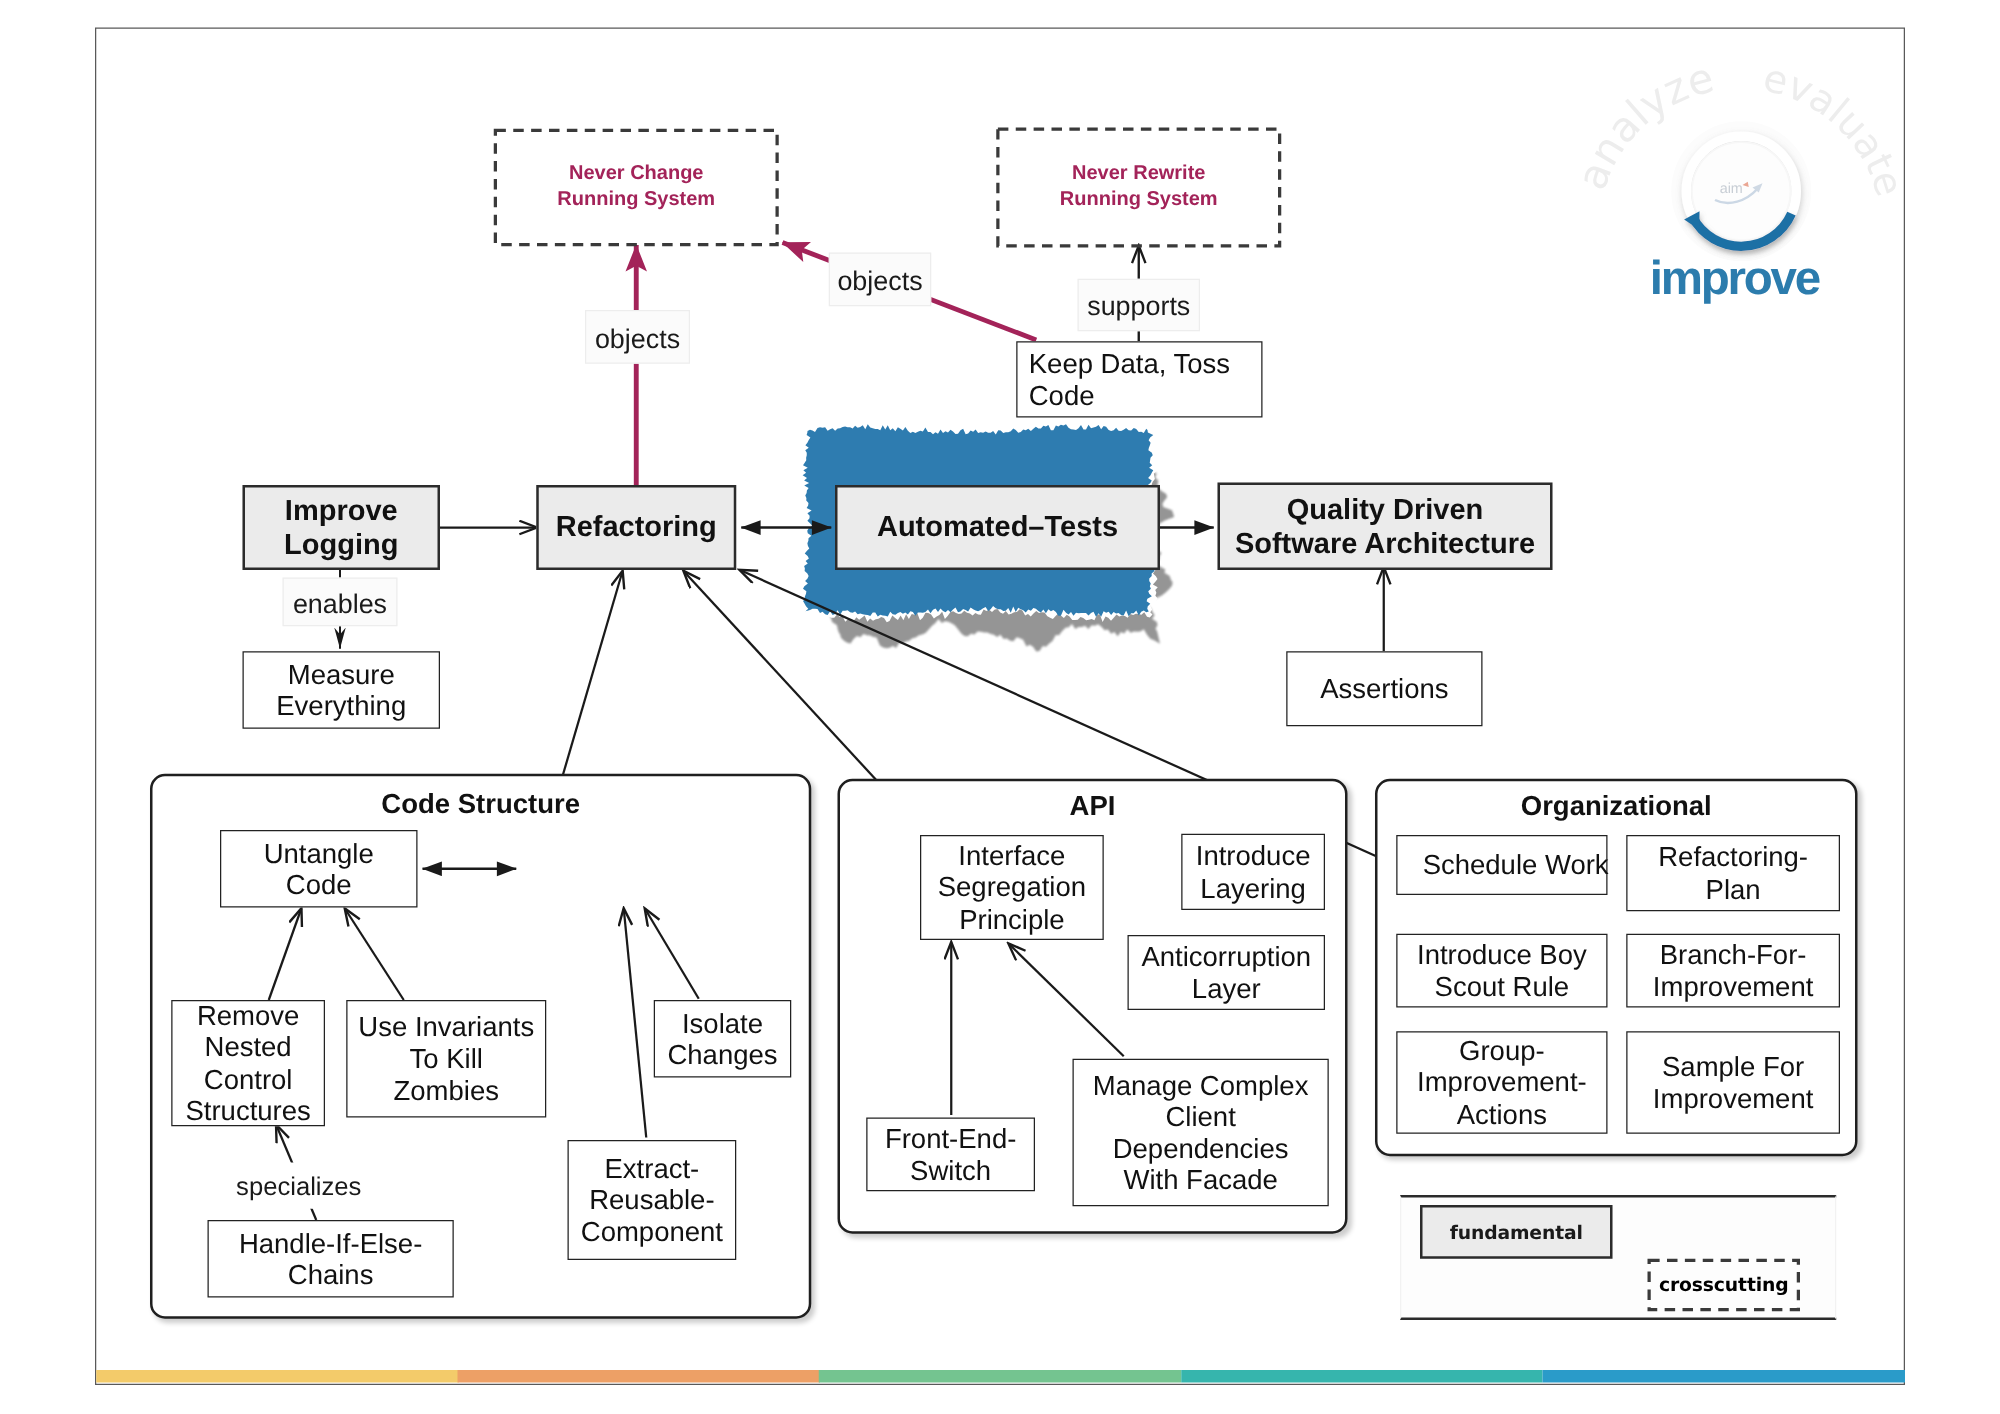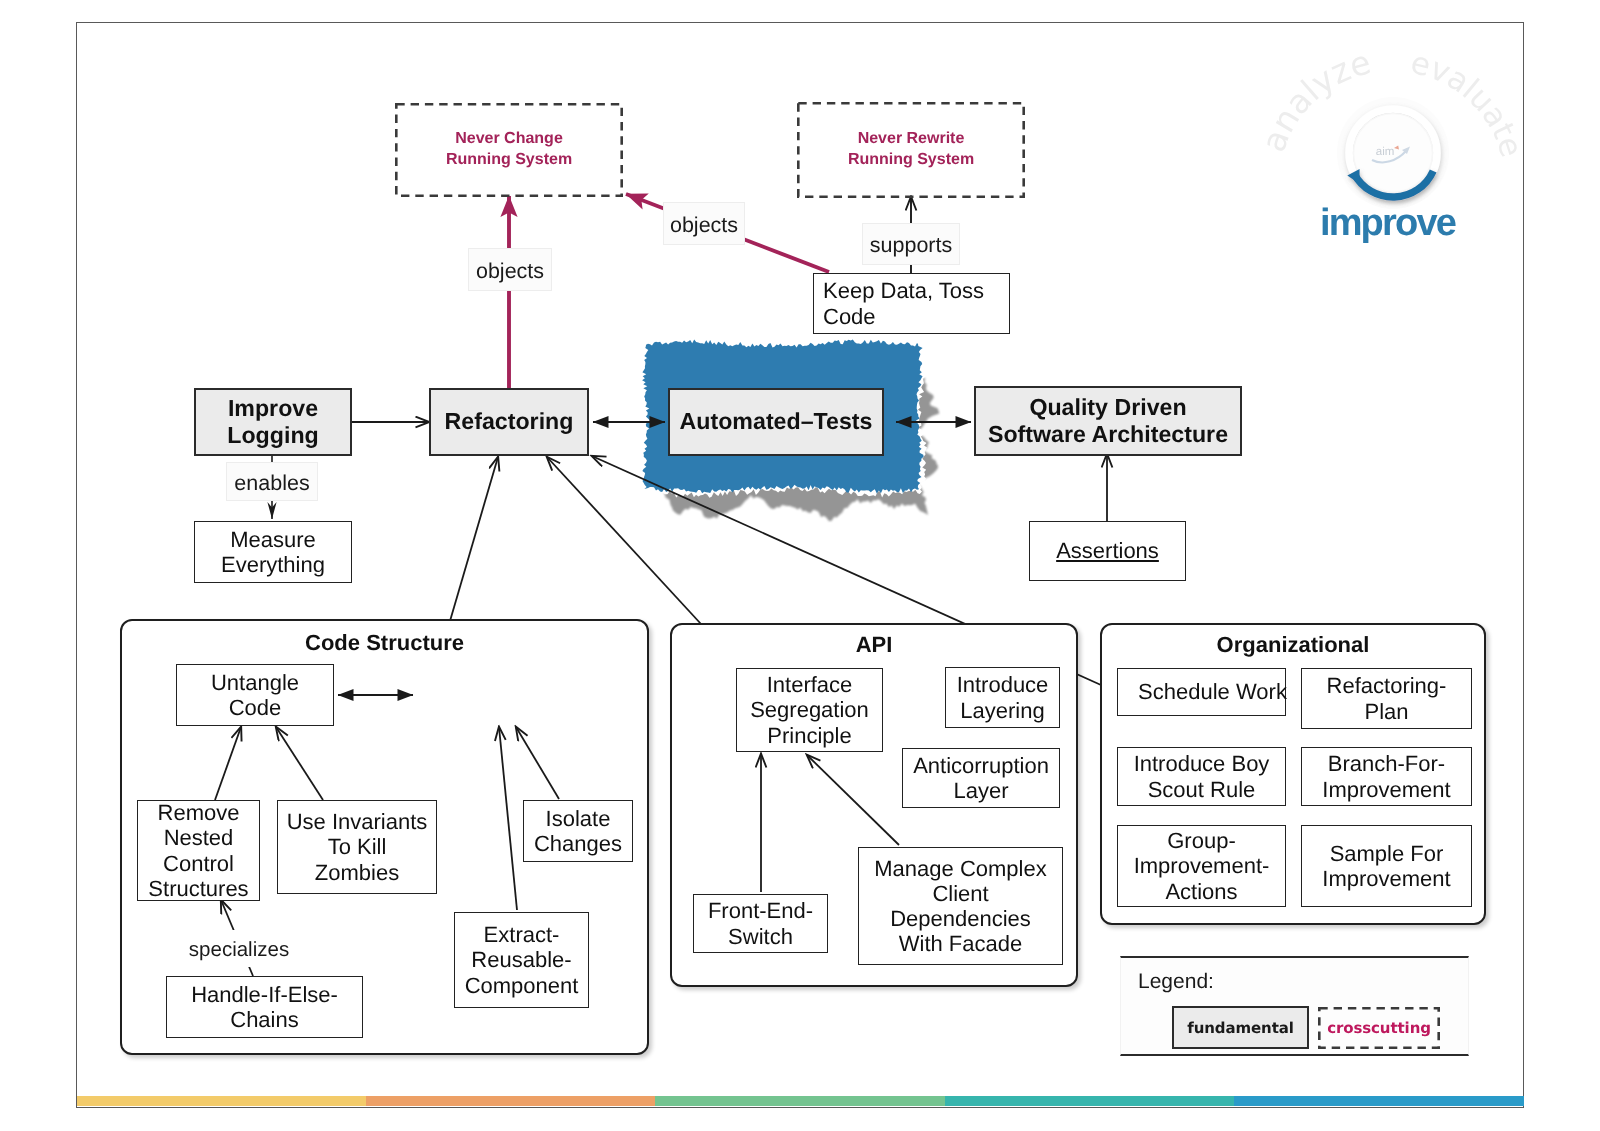--- a/index.html
+++ b/index.html
@@ -26,21 +26,21 @@
           padding-top:3px;}
   .elabel.nobox{background:#ffffff;border:none;font-size:20.5px;}
   .bar{position:absolute;height:10px;top:1096px;}
   .legendbox{position:absolute;box-sizing:border-box;background:#fdfdfd;
              border-top:2.4px solid #2b2b2b;border-bottom:2.4px solid #2b2b2b;
              border-left:1px solid #f2f2f2;border-right:1px solid #f2f2f2;}
   .legendtitle{position:absolute;font-size:21px;color:#1a1a1a;}
   .lgn{position:absolute;box-sizing:border-box;display:flex;align-items:center;justify-content:center;
        font-family:"DejaVu Sans",sans-serif;font-weight:bold;font-size:15px;letter-spacing:-0.1px;}
   .lgn.fund{background:#ebebeb;border:2.2px solid #2b2b2b;color:#1a1a1a;}
-  .lgn.cross{border:2.6px solid transparent;color:#be185d;}
+  .lgn.cross{border:2.6px solid transparent;color:#000000;}
   .logo{position:absolute;}
   .logocap{position:absolute;left:1318px;top:204px;width:139px;text-align:center;
            font-family:"Liberation Sans",sans-serif;font-weight:bold;font-size:38px;color:#2c7cad;
            letter-spacing:-1.8px;line-height:1;}
 </style>
 </head>
 <body>
 
 <div id="page">
   <div id="slide"></div>
@@ -149,28 +149,28 @@
    <line x1="761" y1="892" x2="761" y2="754" stroke="#1a1a1a" stroke-width="1.8" marker-end="url(#bO)"></line>
    <line x1="899" y1="845" x2="807" y2="755" stroke="#1a1a1a" stroke-width="1.8" marker-end="url(#bO)"></line>
   </svg>
   <div class="node cross" style="left:395px;top:103px;width:228px;height:94px;">Never Change
 Running System</div>
   <div class="node cross" style="left:797px;top:102px;width:228px;height:96px;">Never Rewrite
 Running System</div>
   <div class="node fund" style="left:194px;top:388px;width:158px;height:68px;">Improve
 Logging</div>
   <div class="node fund" style="left:429px;top:388px;width:160px;height:68px;">Refactoring</div>
-  <div class="node fund" style="left:668px;top:388px;width:216px;height:68px;">Automated–Tests</div>
+  <div class="node fund" style="left:668px;top:388px;width:260px;height:68px;">Automated–Tests</div>
   <div class="node fund" style="left:974px;top:386px;width:268px;height:70px;">Quality Driven
 Software Architecture</div>
   <div class="node leftal" style="left:813px;top:273px;width:197px;height:61px;">Keep Data, Toss
 Code</div>
   <div class="node " style="left:194px;top:521px;width:158px;height:62px;">Measure
 Everything</div>
-  <div class="node " style="left:1029px;top:521px;width:157px;height:60px;text-decoration:underline;">Assertions</div>
+  <div class="node " style="left:1029px;top:521px;width:157px;height:60px;">Assertions</div>
   <div class="node " style="left:176px;top:664px;width:158px;height:62px;">Untangle
 Code</div>
   <div class="node " style="left:137px;top:800px;width:123px;height:101px;">Remove
 Nested
 Control
 Structures</div>
   <div class="node " style="left:277px;top:800px;width:160px;height:94px;">Use Invariants
 To Kill
 Zombies</div>
   <div class="node " style="left:523px;top:800px;width:110px;height:62px;">Isolate
@@ -205,21 +205,21 @@
 Actions</div>
   <div class="node " style="left:1301px;top:825px;width:171px;height:82px;">Sample For
 Improvement</div>
   <div class="elabel" style="left:468px;top:248px;width:84px;height:43px;">objects</div>
   <div class="elabel" style="left:663px;top:202px;width:82px;height:43px;">objects</div>
   <div class="elabel" style="left:862px;top:223px;width:98px;height:42px;">supports</div>
   <div class="elabel" style="left:226px;top:462px;width:92px;height:39px;">enables</div>
   <div class="elabel nobox" style="left:178px;top:930px;width:122px;height:37px;">specializes</div>
   <div class="legendbox" style="left:1120px;top:956px;width:349px;height:100px;"></div>
   <div class="legendtitle" style="left:1138px;top:970px;">Legend:</div>
-  <div class="lgn fund" style="left:1136px;top:1006px;width:137px;height:43px;margin-left:36px;">fundamental</div>
+  <div class="lgn fund" style="left:1136px;top:964px;width:154px;height:43px;">fundamental</div>
   <div class="lgn cross" style="left:1318px;top:1007px;width:122px;height:42px;">crosscutting</div>
   <svg class="layer" viewBox="0 0 1600 1131">
    <rect x="396.3" y="104.3" width="225.4" height="91.4" fill="none" stroke="#3a3a3a" stroke-width="2.6" stroke-dasharray="8.4 5.9" stroke-linecap="butt"></rect>
    <rect x="798.3" y="103.3" width="225.4" height="93.4" fill="none" stroke="#3a3a3a" stroke-width="2.6" stroke-dasharray="8.4 5.9" stroke-linecap="butt"></rect>
    <rect x="1319.3" y="1008.3" width="119.4" height="39.4" fill="none" stroke="#3a3a3a" stroke-width="2.6" stroke-dasharray="8.4 5.9" stroke-linecap="butt"></rect>
   </svg>
   <div class="bar" style="left:77.0px;width:289.8px;background:#f3cb6a;"></div>
   <div class="bar" style="left:366.2px;width:289.8px;background:#eda066;"></div>
   <div class="bar" style="left:655.4px;width:289.8px;background:#74c490;"></div>
   <div class="bar" style="left:944.6px;width:289.8px;background:#36b5ad;"></div>

